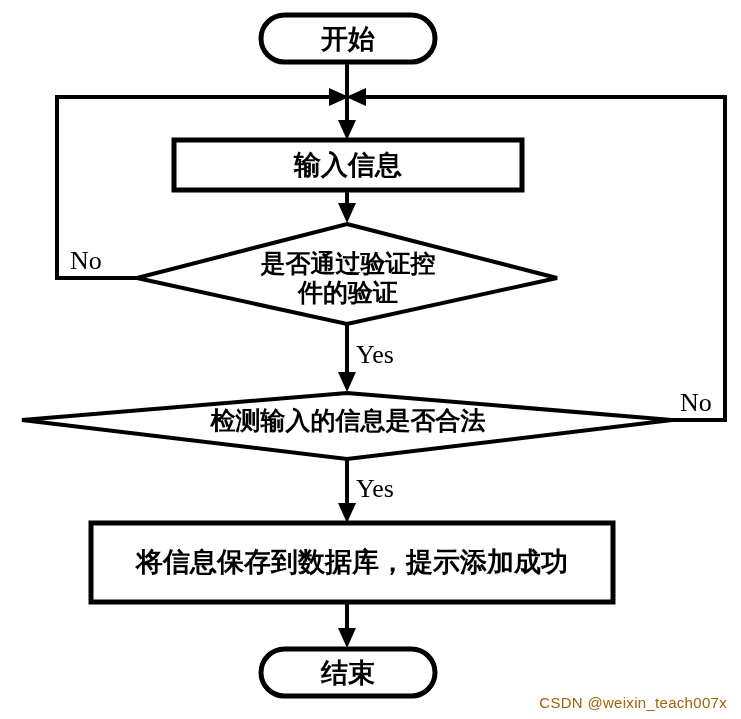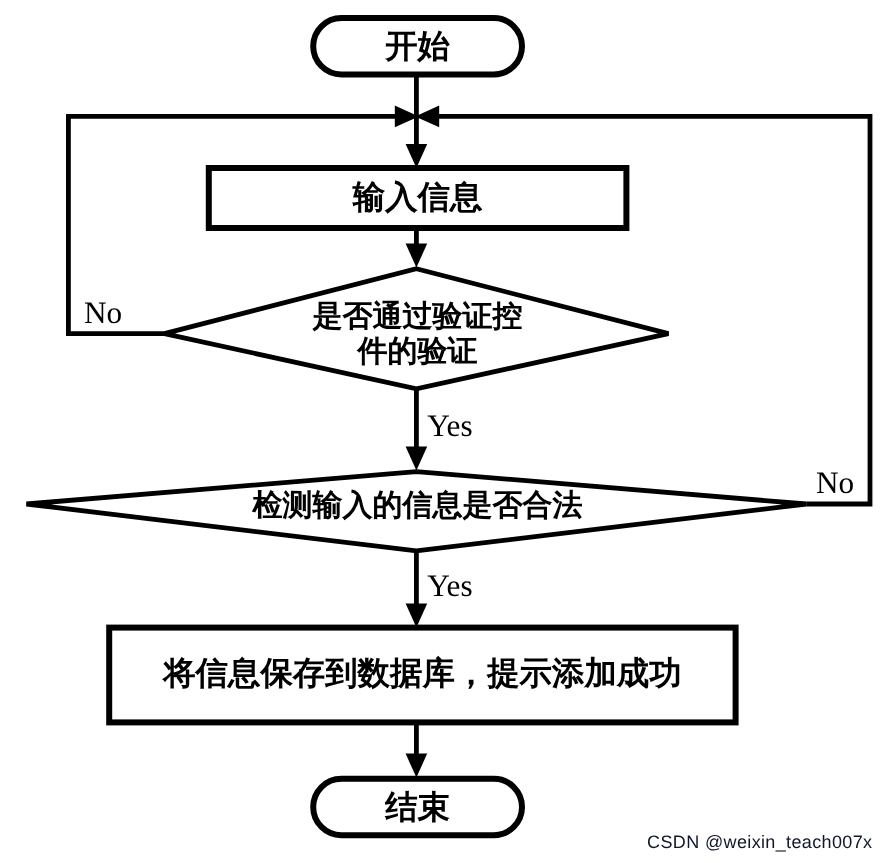--- a/index.html
+++ b/index.html
@@ -53,21 +53,21 @@
     fill: #000000;
     text-anchor: start;
     dominant-baseline: middle;
   }
   .watermark {
     position: absolute;
     right: 14px;
     bottom: 8px;
     font-family: "Liberation Sans", sans-serif;
     font-size: 15px;
-    color: #0f172a;
+    color: #a16207;
     letter-spacing: 0.3px;
     white-space: nowrap;
     user-select: none;
   }
 </style>
 </head>
 <body>
 
 <svg id="flowchart" viewBox="0 0 741 719" xmlns="http://www.w3.org/2000/svg">
 

